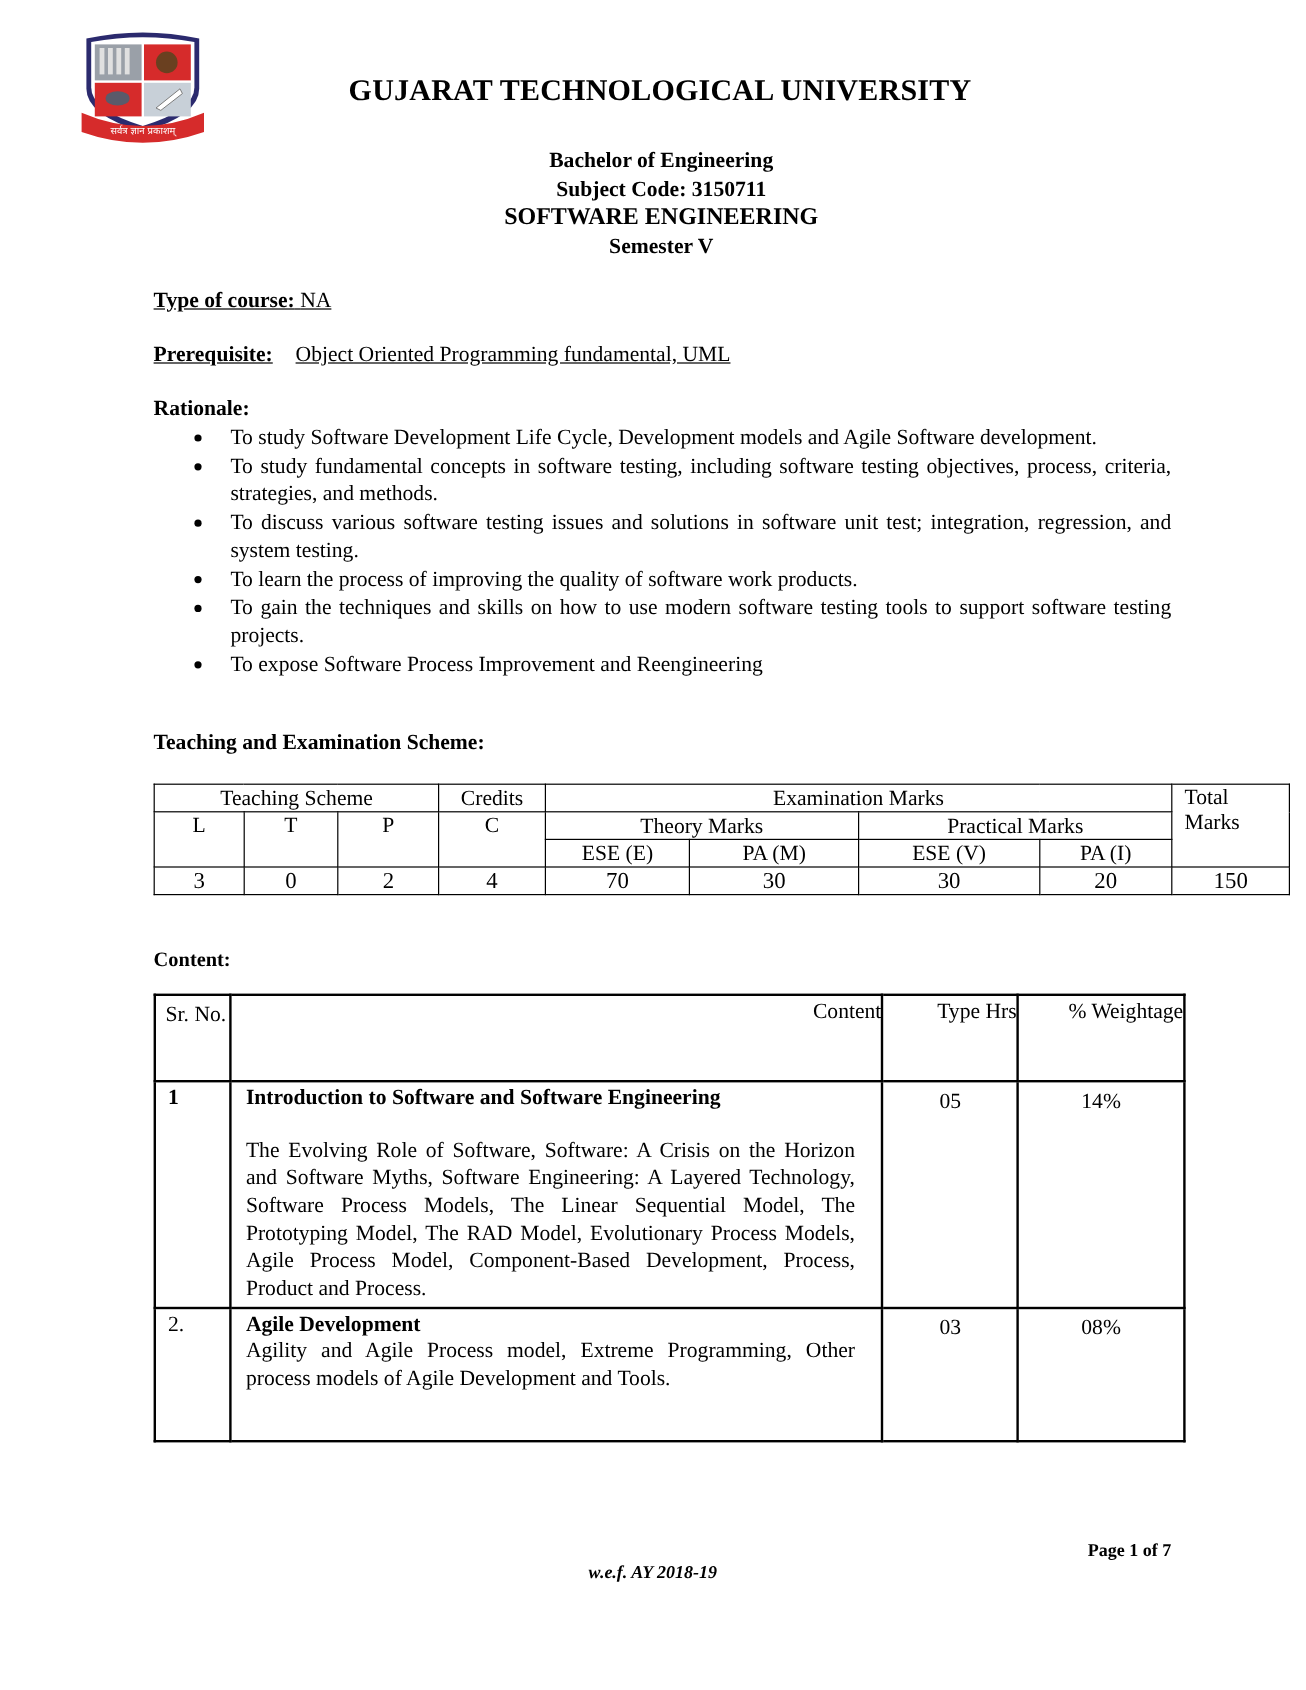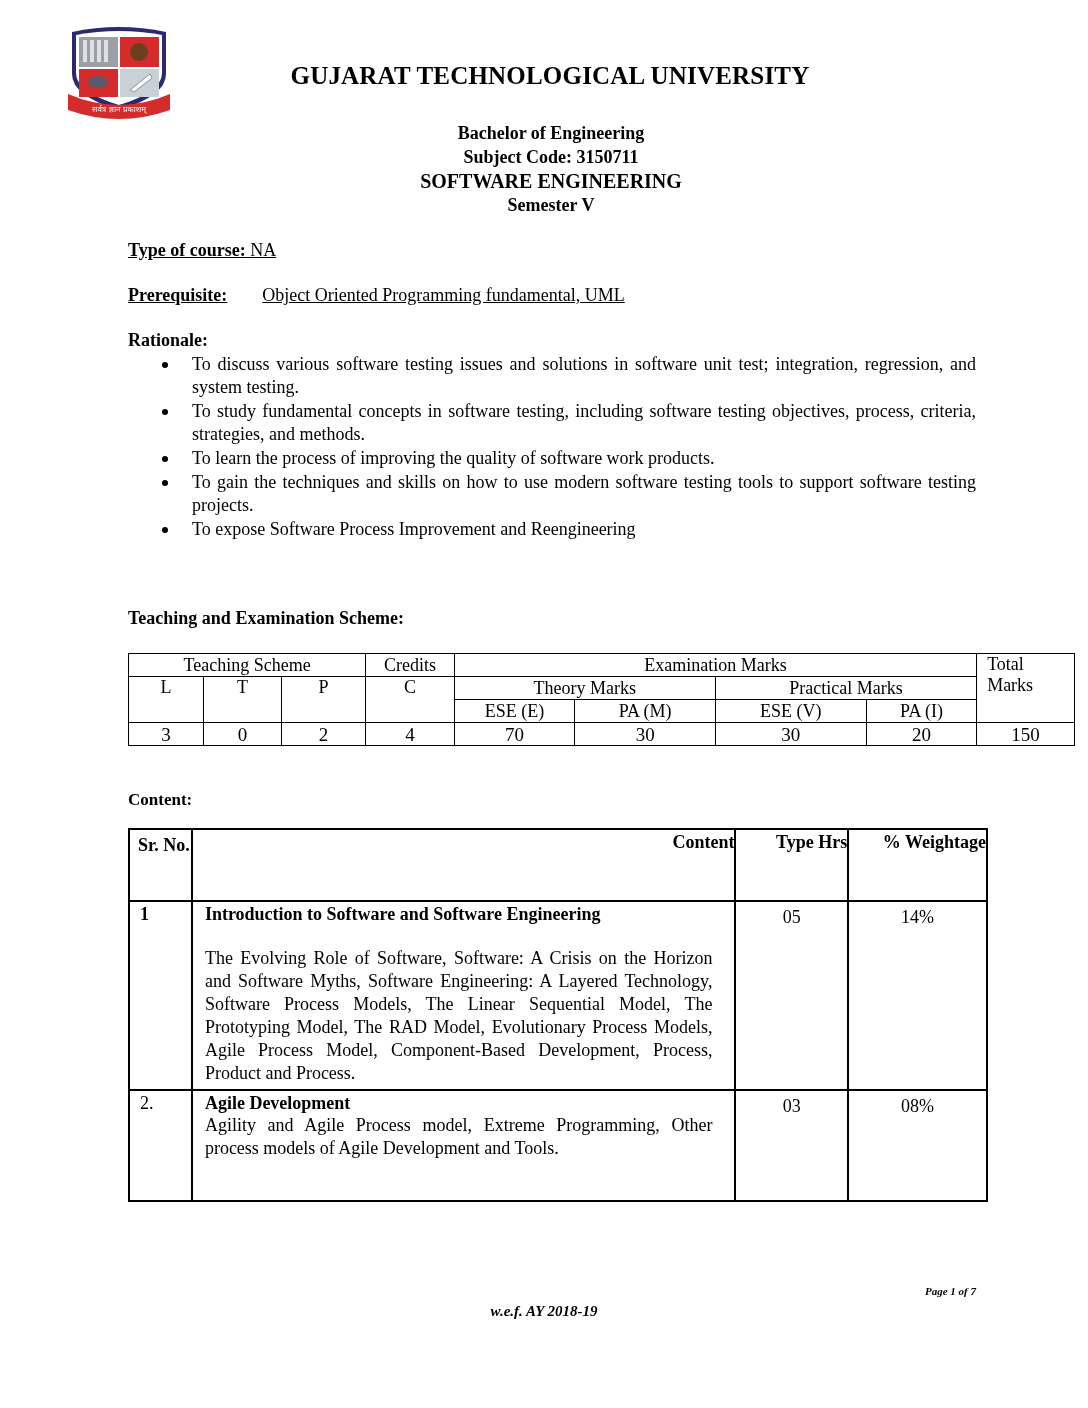--- a/index.html
+++ b/index.html
@@ -17,21 +17,21 @@
   .header-block {
     left: 0; width: 1102px; top: 121px; text-align: center;
     font-weight: bold; line-height: 24px;
   }
   .header-block .l1, .header-block .l2, .header-block .l4 { font-size: 18px; }
   .header-block .l3 { font-size: 20px; }
   .field { font-size: 18px; text-decoration: underline; }
   .field b { font-weight: bold; }
   #type-course { left: 128px; top: 240px; }
   #prereq { left: 128px; top: 285px; }
-  #prereq .val { margin-left: 35px; }
+  #prereq .val { margin-left: 19px; }
   #rationale-heading { left: 128px; top: 330px; font-size: 18px; font-weight: bold; }
   #rationale-list {
     left: 160px; top: 353px; width: 816px; margin: 0; padding: 0; list-style: none;
     font-size: 18px; line-height: 23px;
   }
   #rationale-list li { position: relative; padding-left: 32px; text-align: justify; text-align-last: left; margin-bottom: 1px; }
   #rationale-list li .bullet {
     position: absolute; left: 2px; top: 9px; width: 6px; height: 6px; background: #000; border-radius: 50%;
   }
   #scheme-heading { left: 128px; top: 608px; font-size: 18px; font-weight: bold; }
@@ -45,33 +45,33 @@
   #exam-table td.left { text-align: left; padding-left: 10px; vertical-align: top; }
   #exam-table td.val { font-size: 19px; }
 
   #content-heading { left: 128px; top: 790px; font-size: 17px; font-weight: bold; }
 
   
   #content-table {
     left: 128px; top: 828px; width: 860px; font-size: 18px;
   }
   #content-table td { border: 2px solid #000; vertical-align: top; padding: 0; }
-  #content-table .hdr td { height: 68px; font-weight: bold; margin-left: 15px; }
+  #content-table .hdr td { height: 68px; font-weight: normal; margin-left: 15px; }
   #content-table .hdr .sr { padding: 2px 0 0 8px; line-height: 26px; }
   #content-table .hdr .ctr { text-align: right; padding-top: 2px; }
   .unit-title { font-weight: bold; }
   .unit-desc { text-align: justify; line-height: 23px; }
   #content-table .row1 td { height: 182px; }
   #content-table .row2 td { height: 104px; }
   #content-table .srn { padding: 2px 0 0 10px; font-weight: bold; }
   #content-table .srn.plain { font-weight: normal; }
   #content-table .body { padding: 2px 22px 0 12px; }
   #content-table .num { text-align: center; padding-top: 5px; }
 
-  .footer-page { right: 112px; top: 1285px; font-size: 11px; font-weight: bold; font-style: italic; }
+  .footer-page { right: 112px; top: 1285px; font-size: 15px; font-weight: bold; }
   .footer-wef { left: 0; width: 1088px; top: 1303px; text-align: center; font-size: 15px; font-weight: bold; font-style: italic; }
 </style>
 </head>
 <body>
 
 <div id="logo" class="abs">
   <svg width="106" height="96" viewBox="0 0 106 96">
     <path d="M6 6 Q53 -4 100 6 L100 48 Q100 70 53 84 Q6 70 6 48 Z" fill="#2b2a6e"></path>
     <path d="M10 9 Q53 1 96 9 L96 47 Q96 66 53 79 Q10 66 10 47 Z" fill="#ffffff"></path>
     <rect x="13" y="11" width="39" height="30" fill="#9aa0a8"></rect>
@@ -105,22 +105,23 @@
   <b>Type of course:</b>
   <span>NA</span>
 </div>
 
 <div id="prereq" class="abs field">
   <b>Prerequisite:</b><span class="val">Object Oriented Programming fundamental, UML</span>
 </div>
 
 <div id="rationale-heading" class="abs">Rationale:</div>
 <ul id="rationale-list" class="abs">
+  <li><span class="bullet"></span><span>To study Software Development Life Cycle, Development models and Agile Software development.</span></li>
+  <li><span class="bullet"></span><span>To study fundamental concepts in software testing, including software testing objectives, process, criteria, strategies, and methods.</span></li>
   <li><span class="bullet"></span><span>To discuss various software testing issues and solutions in software unit test; integration, regression, and system testing.</span></li>
-  <li><span class="bullet"></span><span>To study fundamental concepts in software testing, including software testing objectives, process, criteria, strategies, and methods.</span></li>
   <li><span class="bullet"></span><span>To learn the process of improving the quality of software work products.</span></li>
   <li><span class="bullet"></span><span>To gain the techniques and skills on how to use modern software testing tools to support software testing projects.</span></li>
   <li><span class="bullet"></span><span>To expose Software Process Improvement and Reengineering</span></li>
 </ul>
 
 <div id="scheme-heading" class="abs">Teaching and Examination Scheme:</div>
 
 <table id="exam-table" class="abs">
   <colgroup>
     <col style="width:72px">

